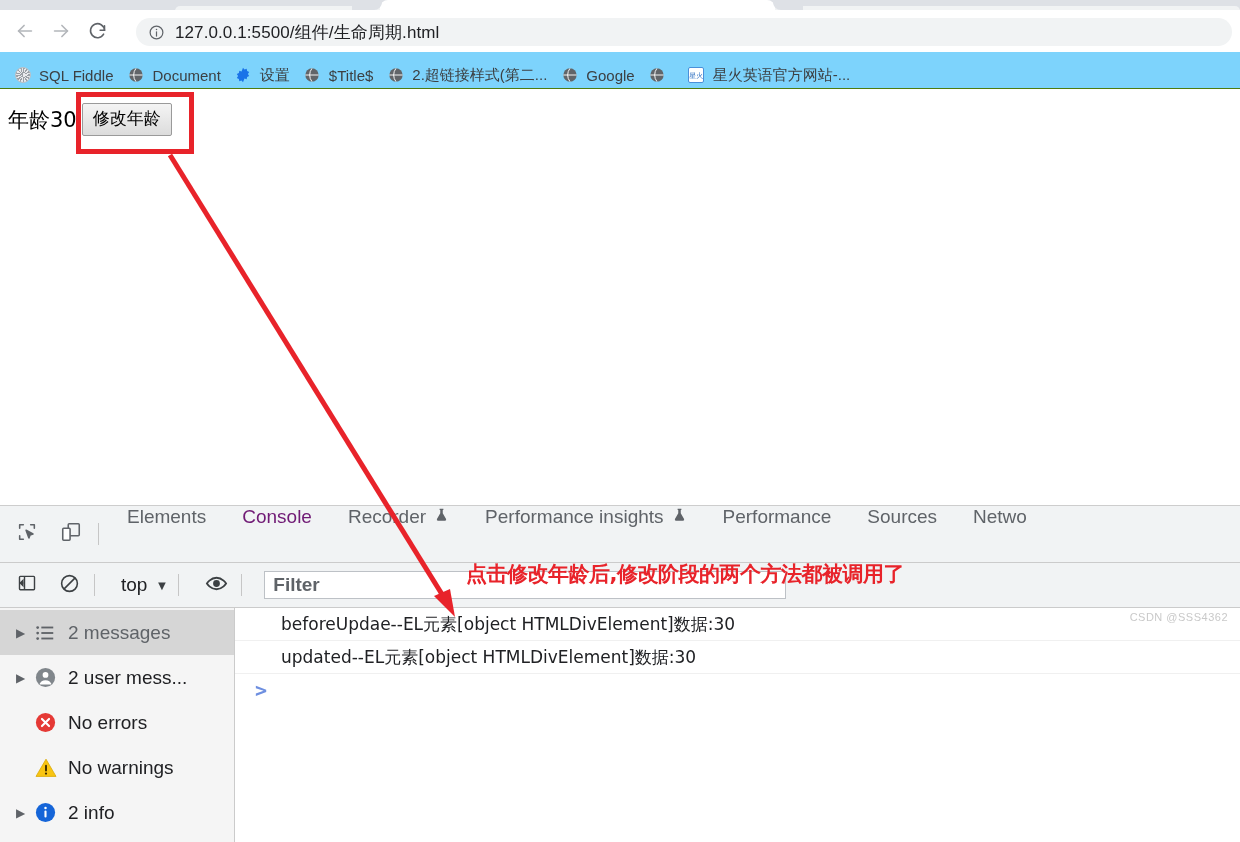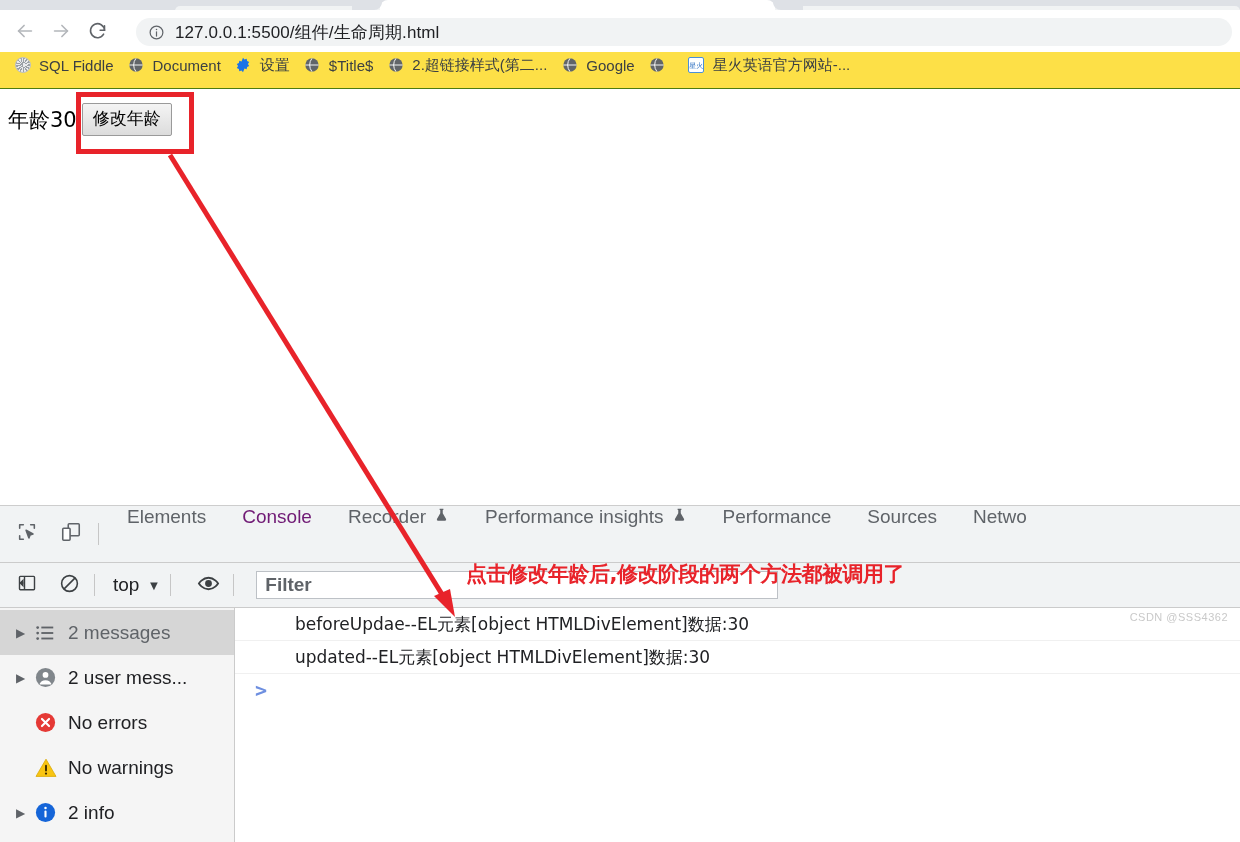--- a/index.html
+++ b/index.html
@@ -54,22 +54,22 @@
   }
   .omni-icon { margin-left: 12px; display: flex; align-items: center; }
   .omni-url {
     margin-left: 10px; font-size: 17px; color: #202124;
     letter-spacing: 0.1px; white-space: nowrap;
   }
 
   
   .bookmarks {
     position: absolute; left: 0; top: 52px; width: 1240px; height: 36px;
-    background: #fde047;
-    display: flex; align-items: flex-start;
+    background: #7dd3fc;
+    display: flex; align-items: flex-end;
     border-bottom: 3px solid #4d7c0f;
     overflow: hidden;
   }
   .bm {
     display: flex; align-items: center; height: 26px;
     margin-left: 14px; white-space: nowrap; flex: none;
   }
   .bm:first-child { margin-left: 14px; }
   .bm-label {
     font-size: 15px; color: #3c4043; margin-left: 8px;
@@ -165,21 +165,21 @@
     position: relative; height: 44px; background: #f1f3f4;
     display: flex; align-items: center;
     border-bottom: 1px solid #cbcbcb;
   }
   .dt-tb-icon {
     width: 30px; height: 30px; margin-left: 12px;
     display: flex; align-items: center; justify-content: center; flex: none;
   }
   .ctx-select {
     display: flex; align-items: center; font-size: 19px; color: #202124;
-    margin-left: 8px; flex: none; text-align: center;
+    margin-left: 16px; flex: none; text-align: center;
   }
   .ctx-caret { margin-left: 8px; font-size: 13px; color: #3c4043; }
   .filter-box {
     margin-left: 12px; width: 520px; height: 26px;
     background: #ffffff; border: 1px solid #bdc1c6;
     display: flex; align-items: center; flex: none;
   }
   .filter-ph {
     font-size: 19px; color: #5f6368; margin-left: 8px; font-weight: bold;
   }
@@ -198,21 +198,21 @@
   .cs-caret {
     width: 18px; flex: none; font-size: 12px; color: #5f6368;
   }
   .cs-caret.empty { visibility: hidden; }
   .cs-ico { width: 26px; flex: none; display: flex; align-items: center; }
   .cs-label { margin-left: 8px; white-space: nowrap; overflow: hidden; }
 
   .console-main { flex: 1; background: #ffffff; position: relative; }
   .log-row {
     height: 32px; display: flex; align-items: center;
-    padding-left: 60px; border-bottom: 1px solid #f0f0f0;
+    padding-left: 46px; border-bottom: 1px solid #f0f0f0;
     font-family: "DejaVu Sans Mono", monospace;
     font-size: 17px; color: #202124; white-space: nowrap;
   }
   .log-row .cn { font-family: "DejaVu Sans", sans-serif; }
   .prompt-row {
     height: 32px; display: flex; align-items: center; padding-left: 20px;
   }
   .prompt-caret {
     color: #6e8fe0; font-size: 20px; font-weight: bold;
     font-family: "DejaVu Sans Mono", monospace;

